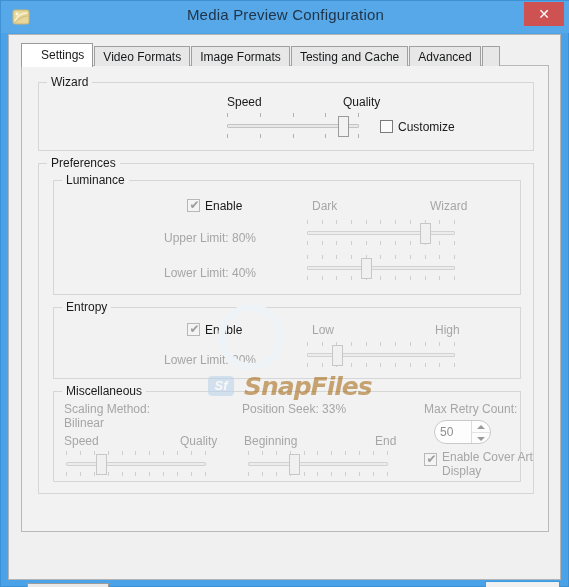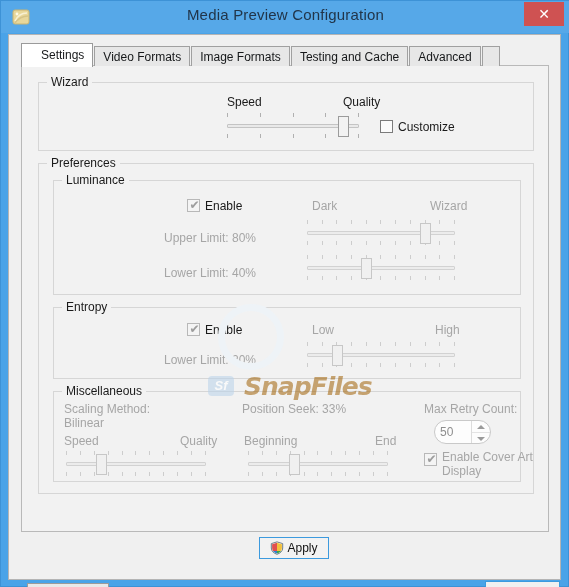--- a/index.html
+++ b/index.html
@@ -614,30 +614,20 @@
           <div class="chk dis" style="left:370px; top:61px;">
             <span class="mark">✔</span>
           </div>
           <div class="lbl dis" style="left:388px; top:58px;">Enable Cover Art</div>
           <div class="lbl dis" style="left:388px; top:72px;">Display</div>
         </div>
 
       </div>
     </div>
 
-    <div class="apply-btn">
-      <svg class="shield" viewBox="0 0 16 16">
-        <path d="M8 1 L14.5 3 V8 C14.5 11.6 11.6 14 8 15.2 C4.4 14 1.5 11.6 1.5 8 V3 Z" fill="#ffffff" stroke="#5a6a78" stroke-width="1"></path>
-        <path d="M8 2 L13.6 3.7 V8 C13.6 9.3 13.2 10.4 12.6 11.3 L8 11.3 Z" fill="#f2c13c"></path>
-        <path d="M8 2 L2.4 3.7 V8 C2.4 9.3 2.8 10.4 3.4 11.3 L8 11.3 Z" fill="#e04f4f"></path>
-        <path d="M3.4 11.3 L8 11.3 V14.3 C6 13.6 4.4 12.6 3.4 11.3 Z" fill="#2e7fd1"></path>
-        <path d="M12.6 11.3 L8 11.3 V14.3 C10 13.6 11.6 12.6 12.6 11.3 Z" fill="#3aa64a"></path>
-      </svg>
-      <span>Apply</span>
-    </div>
 
     <div class="combo">
       
       
     </div>
 
     <div class="exit-btn">
       <span>Exit</span>
     </div>
 

